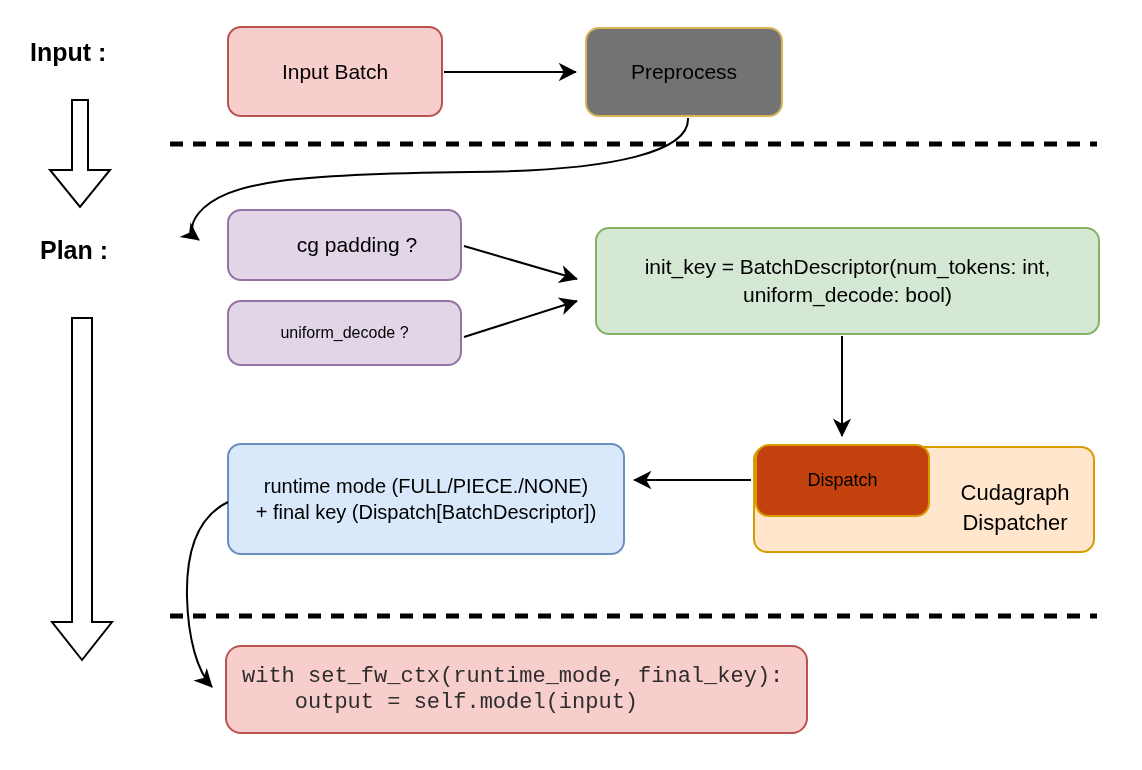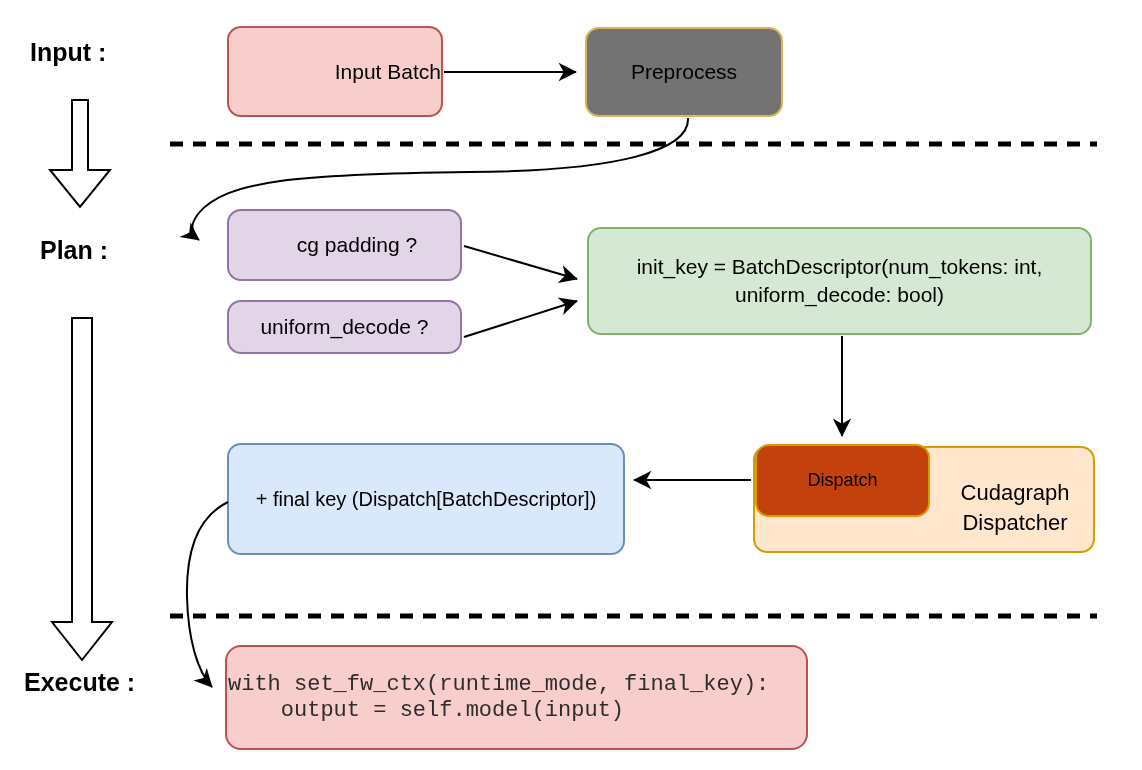--- a/index.html
+++ b/index.html
@@ -22,44 +22,44 @@
     box-sizing:border-box;
     border-radius:14px;
     display:flex;
     flex-direction:column;
     align-items:center;
     justify-content:center;
     text-align:center;
     color:#000000;
   }
   .node span{display:block;}
-  .n-red    {background:#f8cecc;border:2px solid #b85450;align-items:flex-end;}
+  .n-red    {background:#f8cecc;border:2px solid #b85450;}
   .n-yellow {background:#737373;border:2px solid #d6b656;}
   .n-purple {background:#e1d5e7;border:2px solid #9673a6;}
-  .n-green  {background:#d5e8d4;border:2px solid #82b366;}
+  .n-green  {background:#d5e8d4;border:2px solid #82b366;margin-left:8px;}
   .n-blue   {background:#dae8fc;border:2px solid #6c8ebf;}
   .n-orange {background:#ffe6cc;border:2px solid #d79b00;}
   .n-peach  {background:#c2410c;border:2px solid #d79b00;}
   #node-input-batch   {left:227px;top:26px; width:216px;height:91px; font-size:21px;}
   #node-preprocess    {left:585px;top:27px; width:198px;height:90px; font-size:21px;}
   #node-cg-padding    {left:227px;top:209px;width:235px;height:72px; font-size:21px;padding-left:25px;}
-  #node-uniform-decode{left:227px;top:300px;width:235px;height:54px; font-size:21px;text-align:center;}
+  #node-uniform-decode{left:227px;top:300px;width:235px;height:66px; font-size:16px;text-align:center;}
   #node-init-key      {left:587px;top:227px;width:505px;height:108px;font-size:21px;line-height:28px;}
   #node-dispatcher    {left:753px;top:446px;width:342px;height:107px;}
   #node-dispatch      {left:755px;top:444px;width:175px;height:73px; font-size:18px;z-index:2;}
   #dispatcher-text    {position:absolute;left:935px;top:446px;width:160px;height:124px;
                        display:flex;flex-direction:column;align-items:center;justify-content:center;
                        font-size:22px;line-height:30px;color:#000;text-align:center;z-index:3;}
   #node-runtime-mode  {left:227px;top:443px;width:398px;height:112px;font-size:20px;line-height:26px;}
-  #node-execute-code  {left:225px;top:645px;width:583px;height:105px;
+  #node-execute-code  {left:225px;top:645px;width:583px;height:89px;
                        border-radius:16px;
                        align-items:flex-start;justify-content:center;
                        font-family:"Liberation Mono","DejaVu Sans Mono",monospace;
                        font-size:22px;line-height:26px;color:#2d2d2d;
-                       padding-left:1px;text-align:left;}
+                       padding-left:15px;text-align:left;}
   #node-execute-code span{white-space:pre;}
   #arrows{position:absolute;left:0;top:0;z-index:1;}
 </style>
 </head>
 <body>
 
 <div id="canvas">
 
   <svg id="arrows" width="1142" height="770" viewBox="0 0 1142 770">
     <defs>
@@ -85,21 +85,20 @@
 
     <path d="M228,502 C197,517 186,553 187,597 C188,638 197,671 212,687" stroke="#000" stroke-width="2" fill="none" marker-end="url(#arrh)"></path>
 
     <path d="M72,100 L88,100 L88,170 L110,170 L80,207 L50,170 L72,170 Z" fill="#fff" stroke="#000" stroke-width="2"></path>
 
     <path d="M72,318 L92,318 L92,622 L112,622 L82,660 L52,622 L72,622 Z" fill="#fff" stroke="#000" stroke-width="2"></path>
   </svg>
 
   <div class="section-label" style="left:30px;top:38px;">Input :</div>
   <div class="section-label" style="left:40px;top:236px;">Plan :</div>
-  <div class="section-label" style="left:24px;top:668px;">Execute :</div>
 
   <div class="node n-red" id="node-input-batch">
     <span>Input Batch</span>
   </div>
 
   <div class="node n-yellow" id="node-preprocess">
     <span>Preprocess</span>
   </div>
 
   <div class="node n-purple" id="node-cg-padding">
@@ -118,20 +117,21 @@
   <div class="node n-orange" id="node-dispatcher"></div>
   <div id="dispatcher-text">
     <span>Cudagraph</span>
     <span>Dispatcher</span>
   </div>
   <div class="node n-peach" id="node-dispatch">
     <span>Dispatch</span>
   </div>
 
   <div class="node n-blue" id="node-runtime-mode">
+    <span>runtime mode (FULL/PIECE./NONE)</span>
     <span>+ final key (Dispatch[BatchDescriptor])</span>
   </div>
 
   <div class="node n-red" id="node-execute-code">
     <span>with set_fw_ctx(runtime_mode, final_key):</span>
     <span>    output = self.model(input)</span>
   </div>
 
 </div>
 

